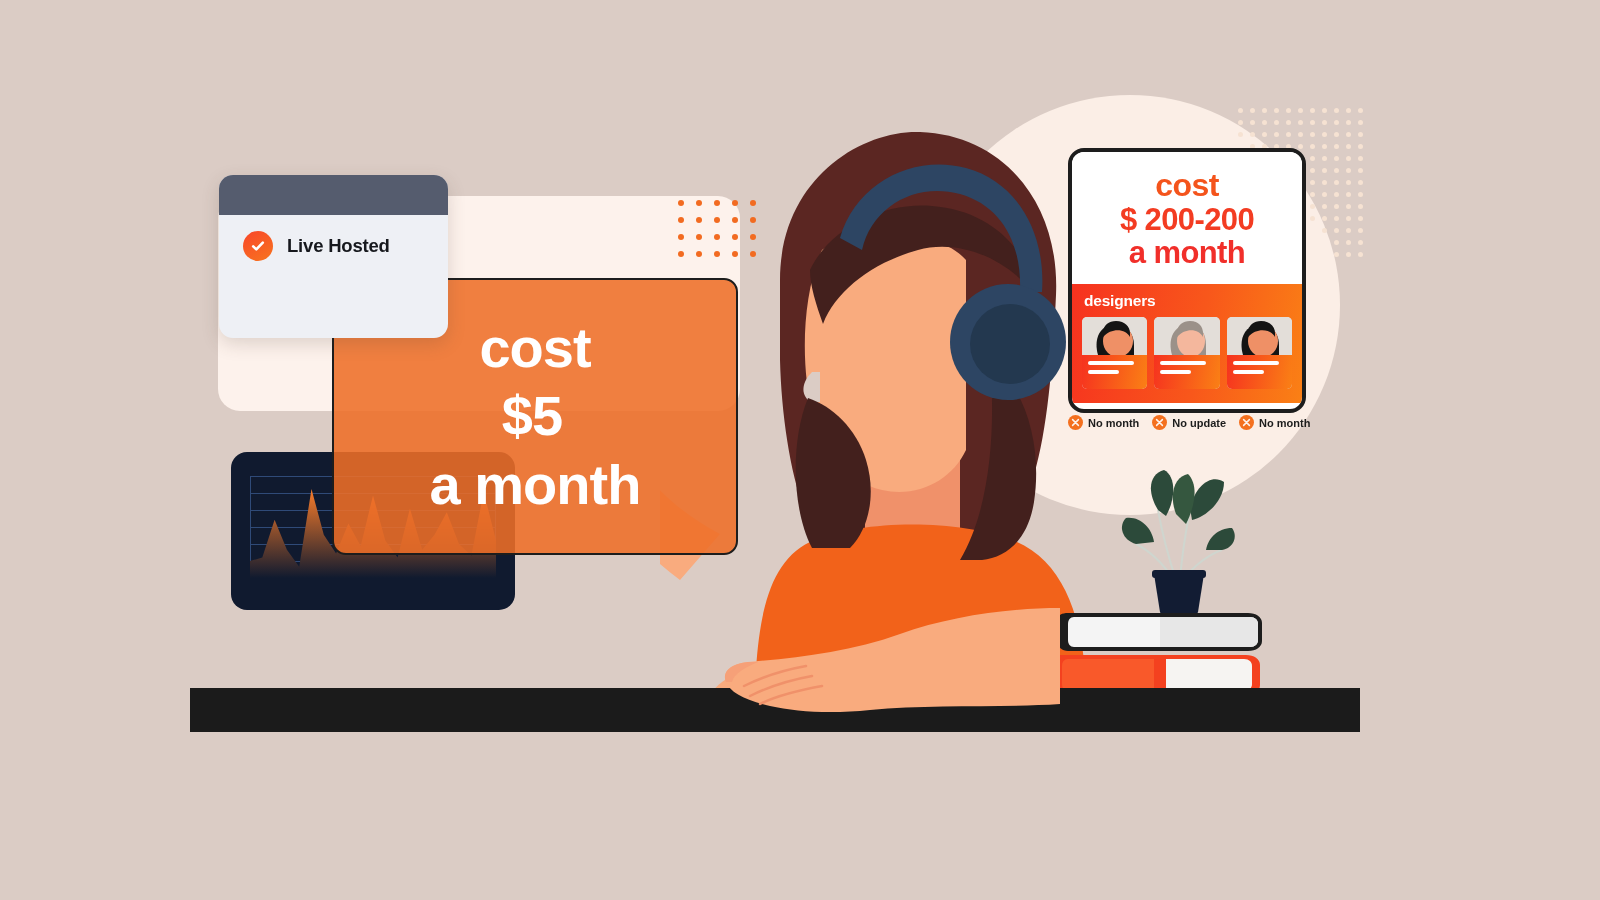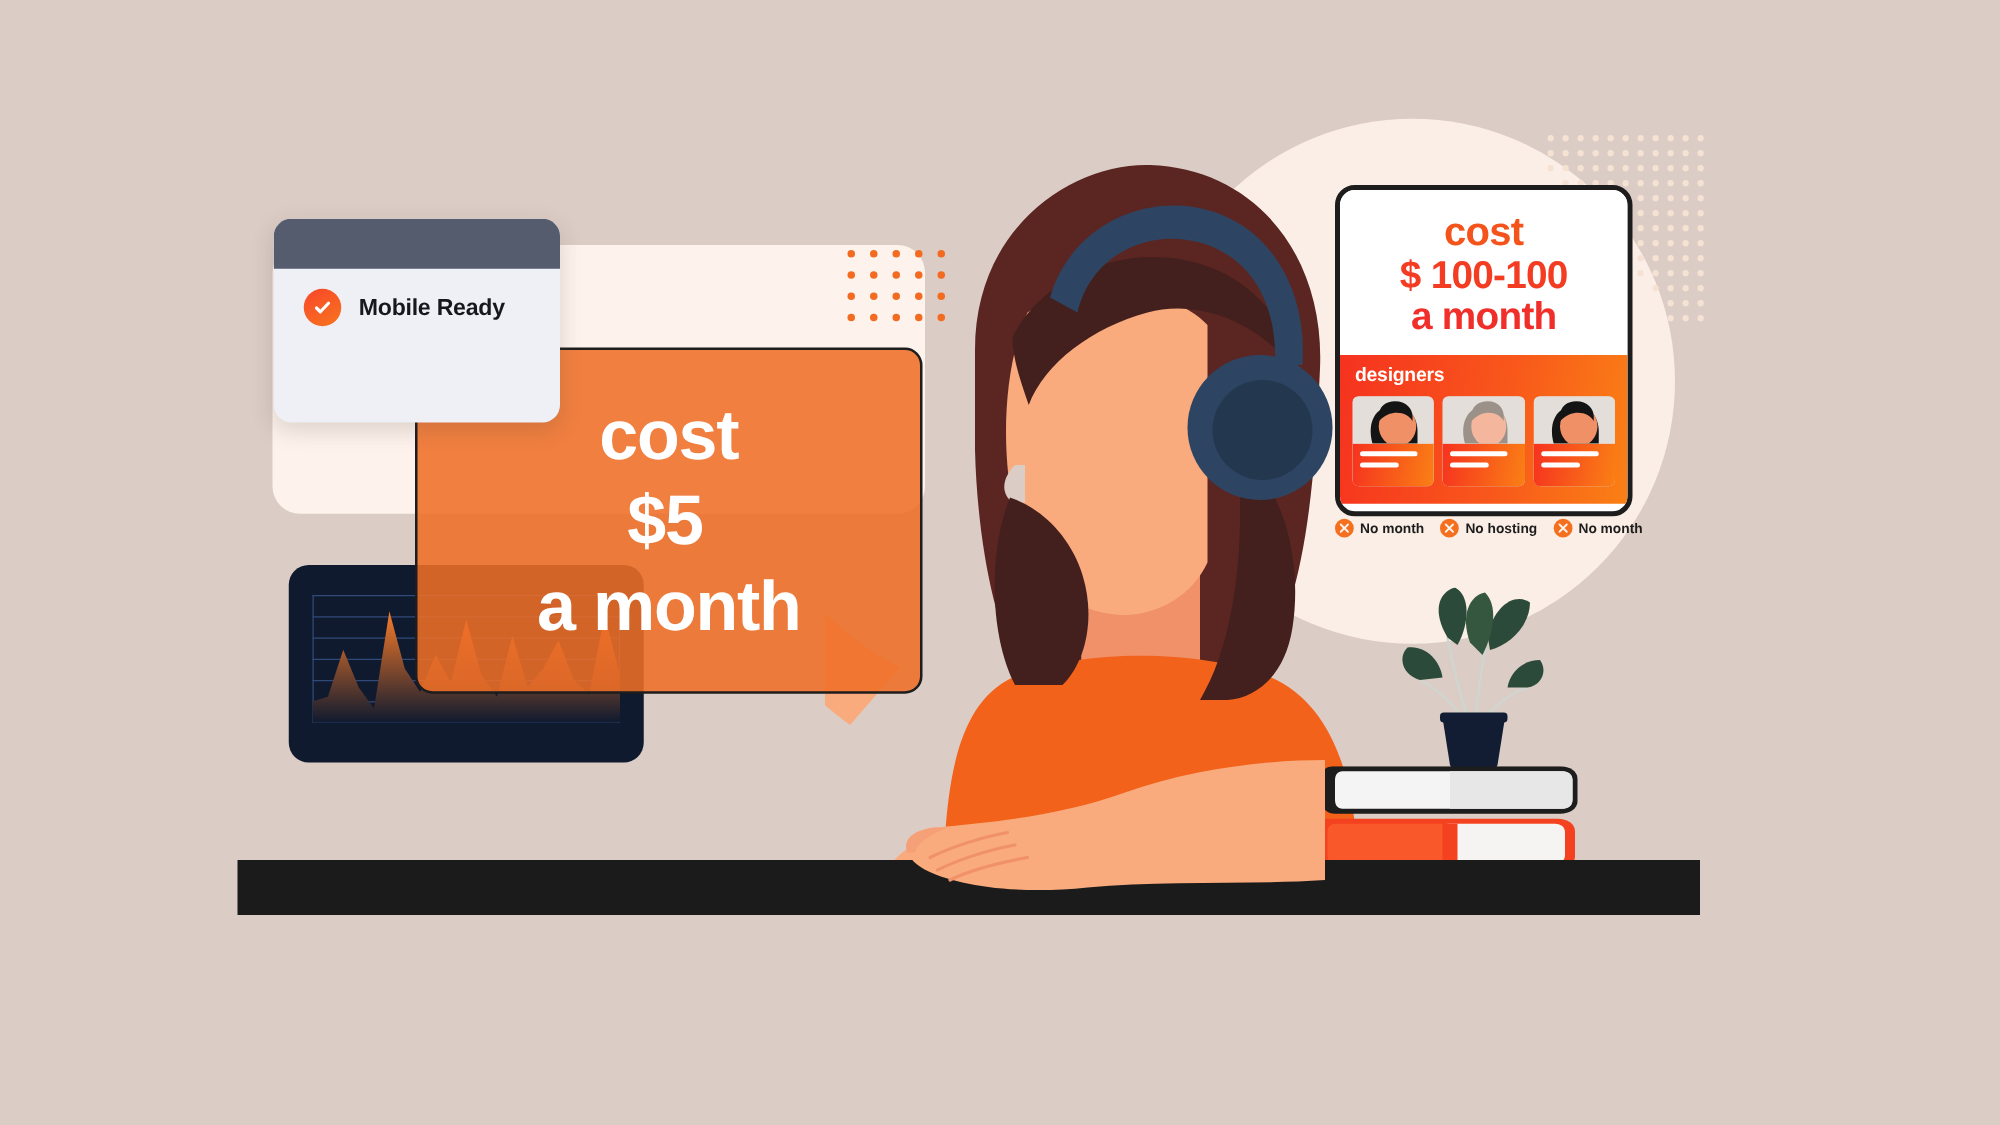--- a/index.html
+++ b/index.html
@@ -314,28 +314,28 @@
   </div>
 
   <div class="abs check-card">
     <div class="bar"></div>
     <div class="check-row">
       <span class="tick">
         <svg width="16" height="16" viewBox="0 0 16 16">
             <path d="M3.2 8.4 L6.3 11.4 L12.8 4.6" fill="none" stroke="#fff" stroke-width="2.6" stroke-linecap="round" stroke-linejoin="round"></path>
           </svg>
       </span>
-      <span class="check-label">Mobile Ready</span>
+      <span class="check-label">Live Hosted</span>
     </div>
   </div>
 
   <div class="abs phone">
     <div class="top">
       <div class="l l1">cost</div>
-      <div class="l l2">$ 100-100</div>
+      <div class="l l2">$ 200-200</div>
       <div class="l l3">a month</div>
     </div>
     <div class="designers">
       <h4>designers</h4>
       <div class="avatars">
         <div class="av">
           <div class="pic">
             <svg width="68" height="38" viewBox="0 0 68 38">
                 <rect width="68" height="38" fill="#e3ded9"></rect>
                 <path d="M16 38 C12 24 16 10 30 8 C44 6 52 16 52 28 L52 38 Z" fill="#141414"></path>
@@ -388,21 +388,21 @@
           </svg>
       </span>
       <span>No month</span>
     </div>
     <div class="noitem">
       <span class="xmark">
         <svg width="9" height="9" viewBox="0 0 9 9">
             <path d="M1.6 1.6 L7.4 7.4 M7.4 1.6 L1.6 7.4" stroke="#fdf2ec" stroke-width="1.5" stroke-linecap="round"></path>
           </svg>
       </span>
-      <span>No hosting</span>
+      <span>No update</span>
     </div>
     <div class="noitem">
       <span class="xmark">
         <svg width="9" height="9" viewBox="0 0 9 9">
             <path d="M1.6 1.6 L7.4 7.4 M7.4 1.6 L1.6 7.4" stroke="#fdf2ec" stroke-width="1.5" stroke-linecap="round"></path>
           </svg>
       </span>
       <span>No month</span>
     </div>
   </div>

